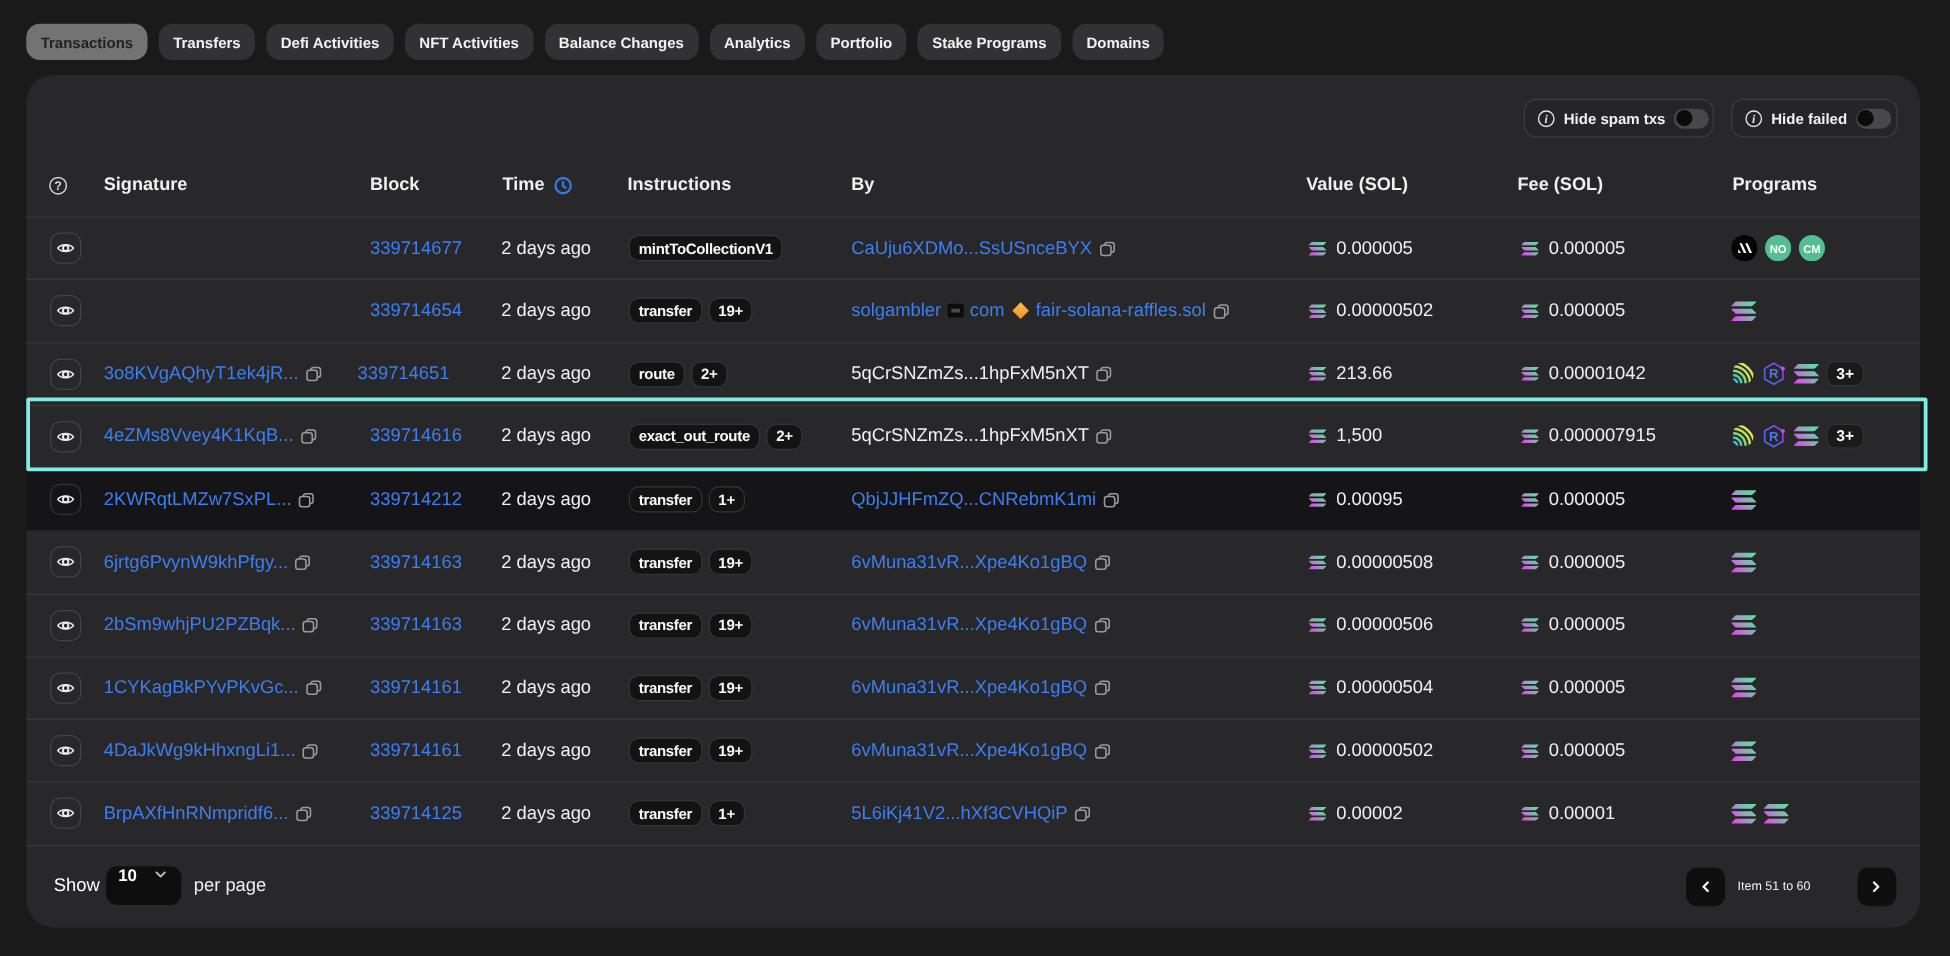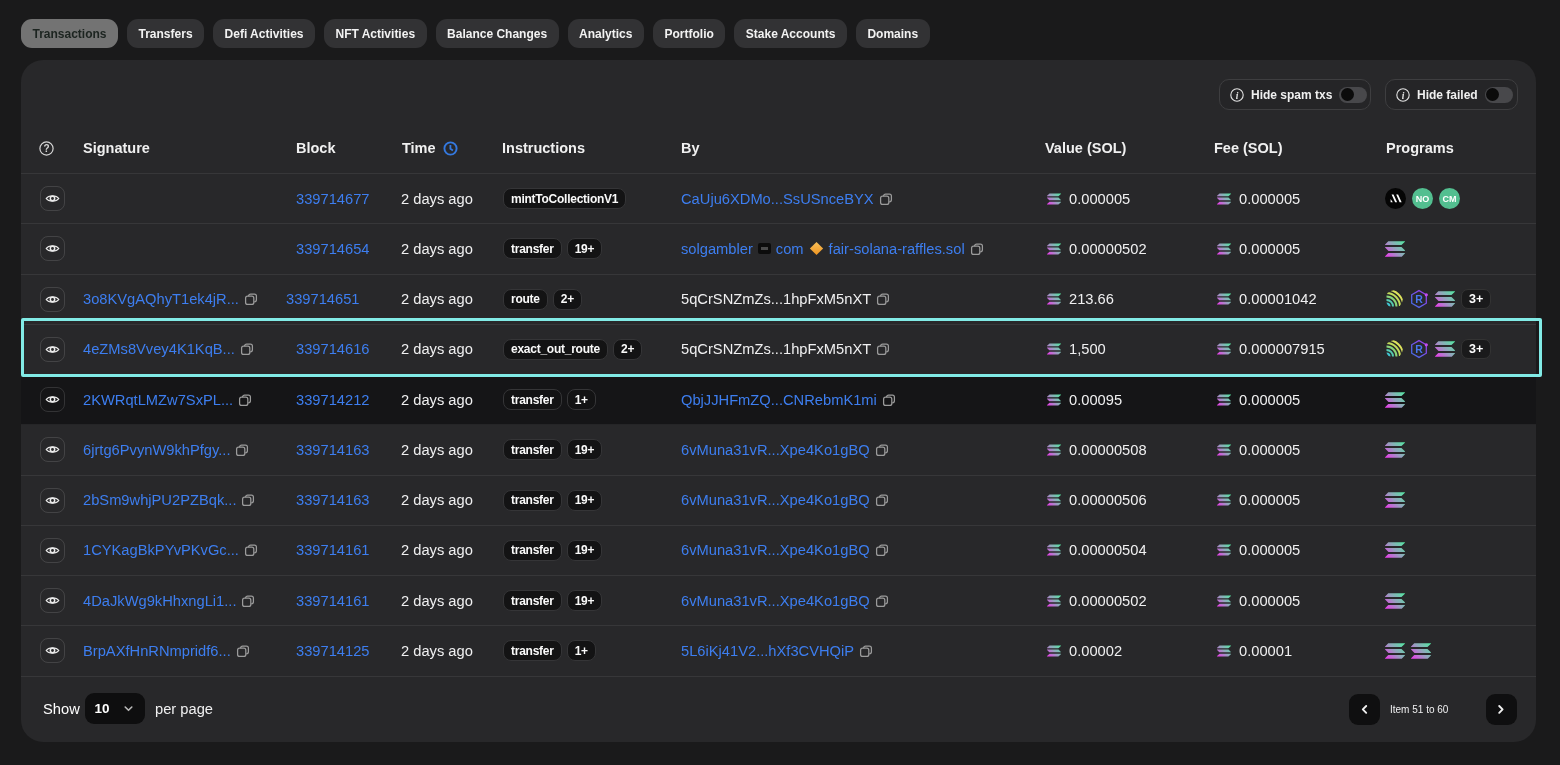--- a/index.html
+++ b/index.html
@@ -27,21 +27,21 @@
 </style></head>
 <body>
 <div class="tabs">
     <div class="tab active">Transactions</div>
     <div class="tab">Transfers</div>
     <div class="tab">Defi Activities</div>
     <div class="tab">NFT Activities</div>
     <div class="tab">Balance Changes</div>
     <div class="tab">Analytics</div>
     <div class="tab">Portfolio</div>
-    <div class="tab">Stake Accounts</div>
+    <div class="tab">Stake Programs</div>
     <div class="tab">Domains</div>
   </div>
 <div class="card"></div>
 <div class="pill" style="left:1219px; top:79px; width:152px;">
     <svg width="14" height="14" viewBox="0 0 14 14" style="flex:none">
       <circle cx="7" cy="7" r="6.2" fill="none" stroke="#e3e3e3" stroke-width="1.1"></circle>
       <text x="7" y="10.5" font-family="Liberation Serif, serif" font-style="italic" font-size="9.5" fill="#e3e3e3" text-anchor="middle">i</text>
     </svg>
     <span>Hide spam txs</span>
     <span class="toggle"></span>
@@ -942,21 +942,21 @@
           </linearGradient>
         </defs>
         <path fill="url(#sg20)" d="M64.6 237.9 c2.4-2.4 5.7-3.8 9.2-3.8 h317.4 c5.8 0 8.7 7 4.6 11.1 l-62.7 62.7 c-2.4 2.4-5.7 3.8-9.2 3.8 H6.5 c-5.8 0-8.7-7-4.6-11.1 L64.6 237.9z"></path>
         <path fill="url(#sg20)" d="M64.6 3.8 C67.1 1.4 70.4 0 73.8 0 h317.4 c5.8 0 8.7 7 4.6 11.1 l-62.7 62.7 c-2.4 2.4-5.7 3.8-9.2 3.8 H6.5 c-5.8 0-8.7-7-4.6-11.1 L64.6 3.8z"></path>
         <path fill="url(#sg20)" d="M333.1 120.1 c-2.4-2.4-5.7-3.8-9.2-3.8 H6.5 c-5.8 0-8.7 7-4.6 11.1 l62.7 62.7 c2.4 2.4 5.7 3.8 9.2 3.8 h317.4 c5.8 0 8.7-7 4.6-11.1 L333.1 120.1z"></path>
       </svg>
     </div>
 </div>
 <div class="footer">
   <div style="position:absolute;left:22px;top:0;height:100%;display:flex;align-items:center;color:#ffffff;font-size:14.7px;">Show</div>
-  <div style="position:absolute;left:63.5px;top:16px;width:60px;height:31px;background:#0e0e0f;border-radius:9px;display:flex;align-items:center;justify-content:space-between;padding:0 10px;color:#fff;font-size:13.5px;font-weight:bold;">10 <svg width="13" height="13" viewBox="0 0 13 13">
+  <div style="position:absolute;left:63.5px;top:16px;width:60px;height:31px;background:#0e0e0f;border-radius:9px;display:flex;align-items:flex-start;justify-content:space-between;padding:0 10px;color:#fff;font-size:13.5px;font-weight:bold;">10 <svg width="13" height="13" viewBox="0 0 13 13">
         <path d="M3.2 5 L6.5 8.3 L9.8 5" fill="none" stroke="#b9b9b9" stroke-width="1.6" stroke-linecap="round" stroke-linejoin="round"></path>
       </svg></div>
   <div style="position:absolute;left:134px;top:0;height:100%;display:flex;align-items:center;color:#f0f0f1;font-size:14.7px;">per page</div>
   <div style="position:absolute;left:1328px;top:17.5px;" class="sq">
       <svg width="16" height="17" viewBox="0 0 16 17">
         <path d="M9.2 5 L5.8 8.4 L9.2 11.8" fill="none" stroke="#f0f0f0" stroke-width="1.9" stroke-linecap="round" stroke-linejoin="round"></path>
       </svg>
     </div>
   <div style="position:absolute;left:1369px;top:0;height:100%;display:flex;align-items:center;color:#f0f0f1;font-size:10px;">Item 51 to 60</div>
   <div style="position:absolute;left:1464.5px;top:17.5px;" class="sq">

